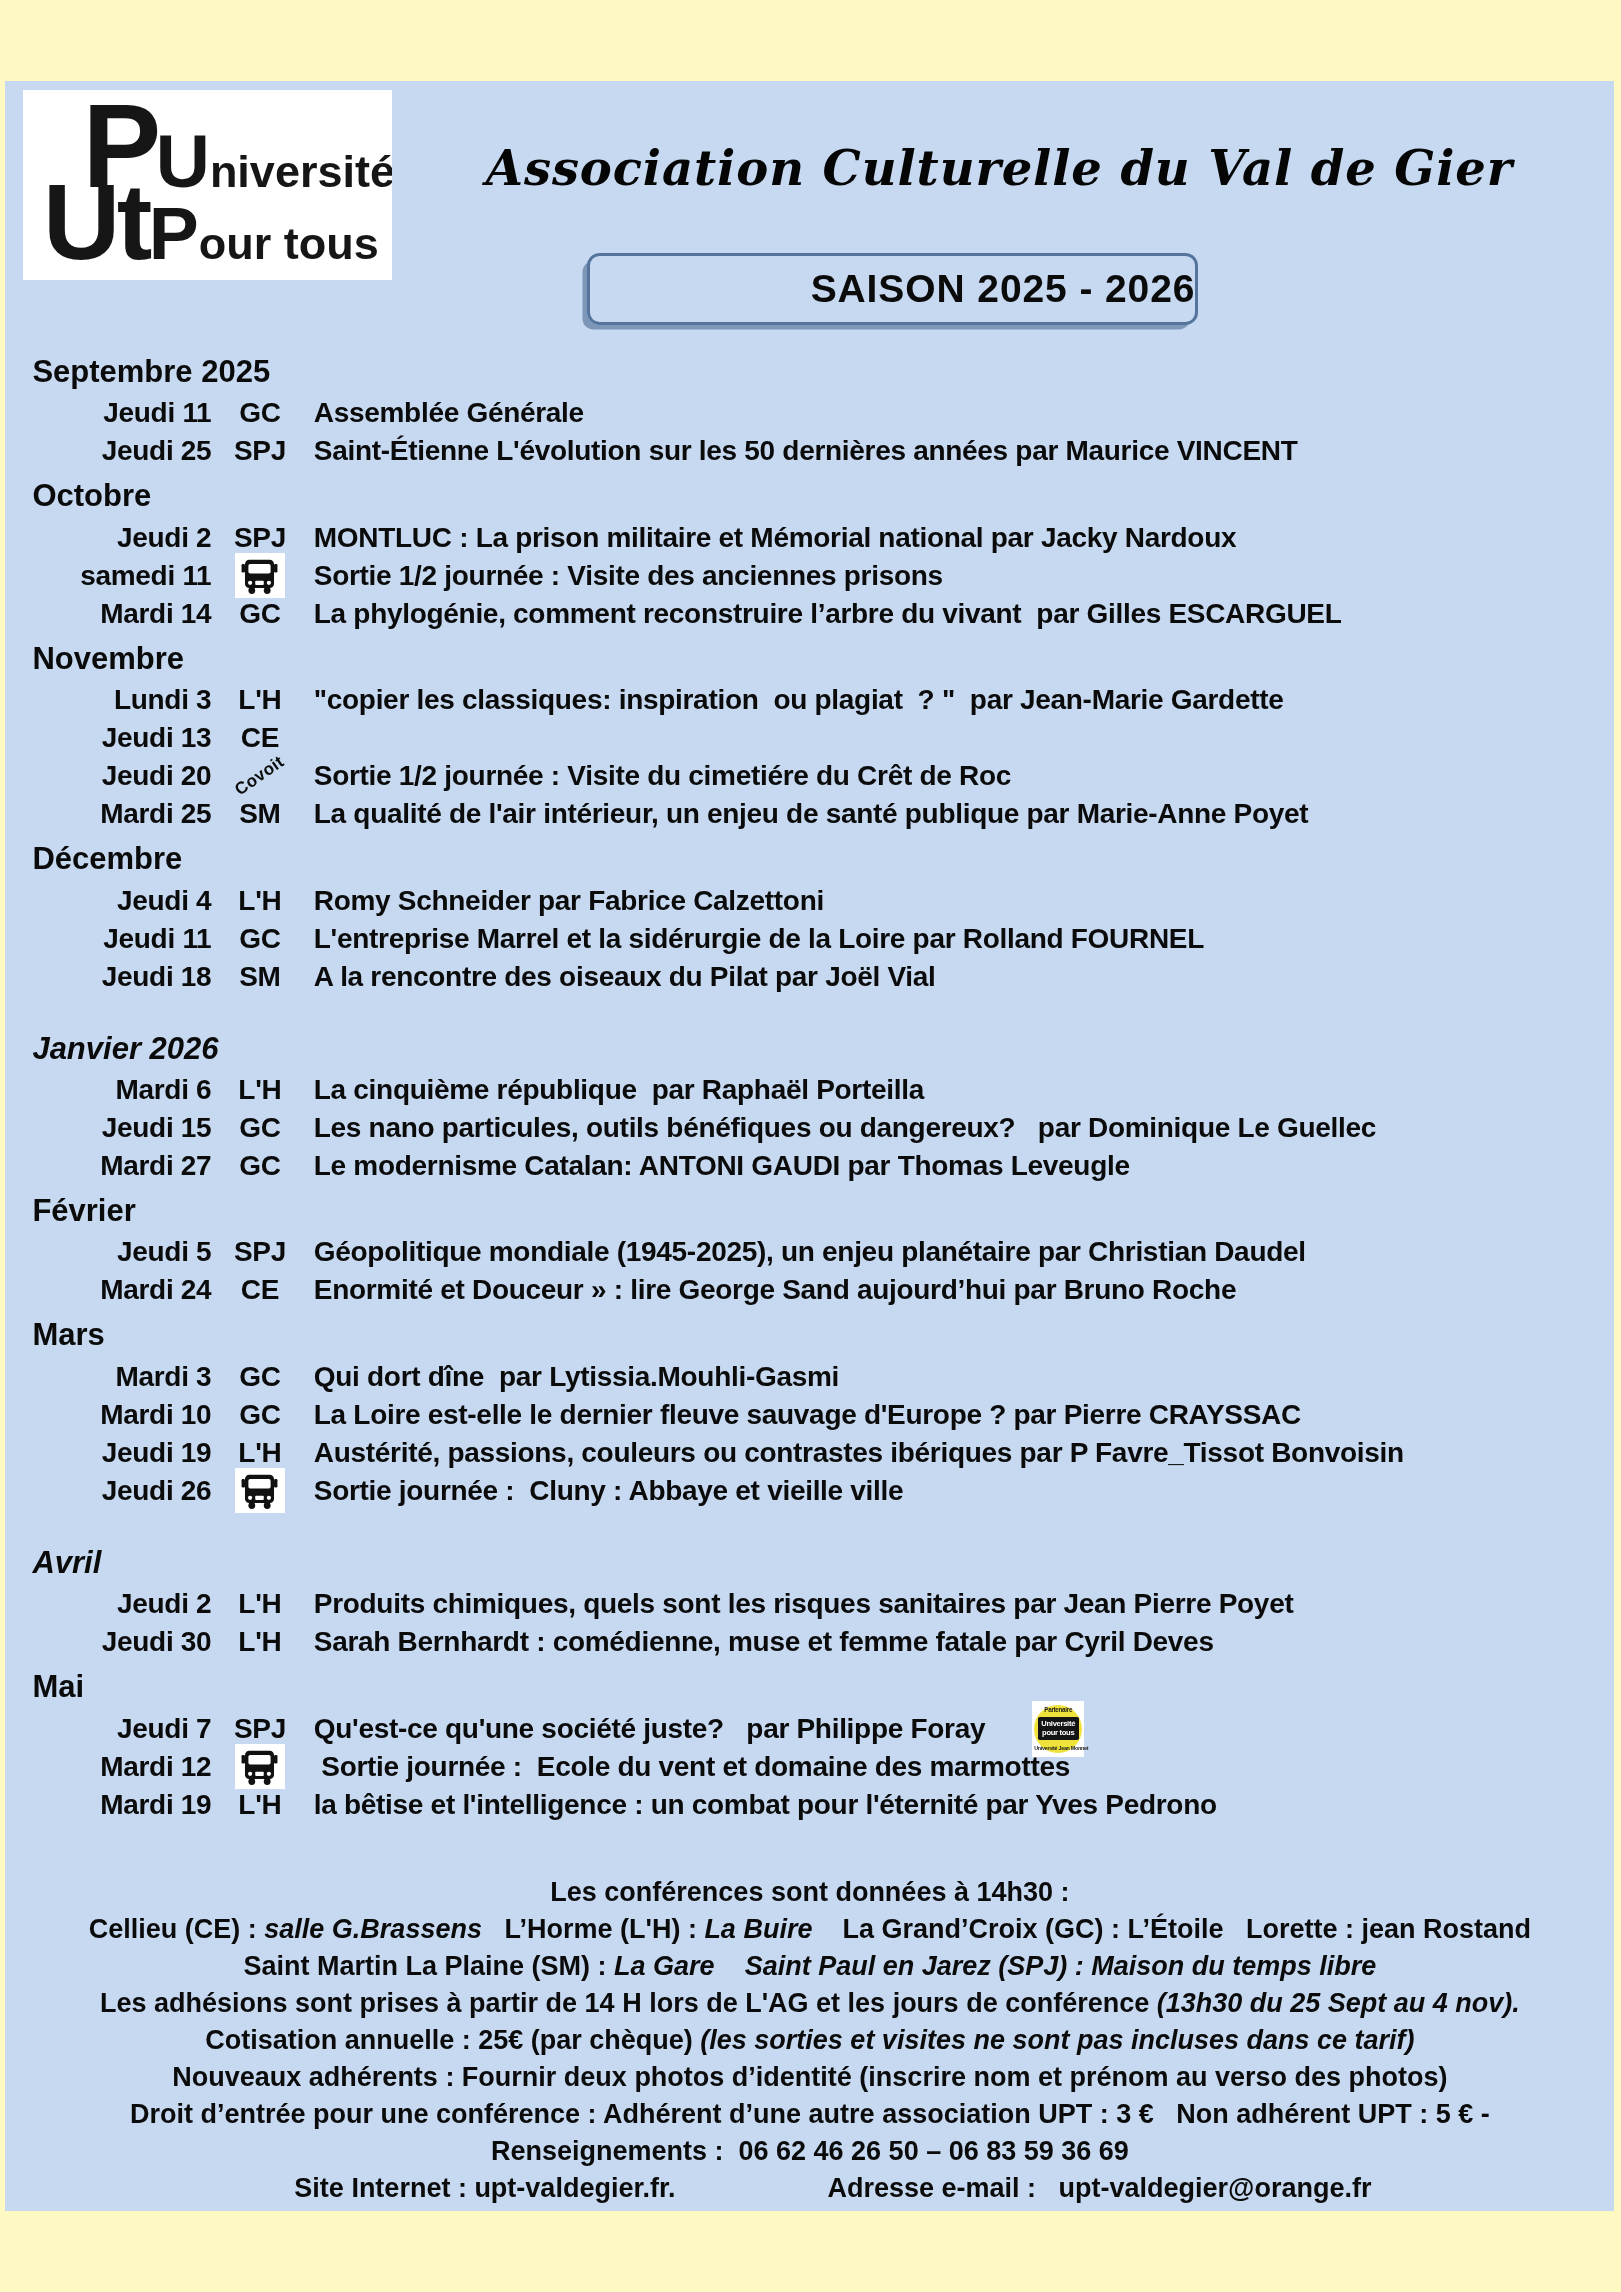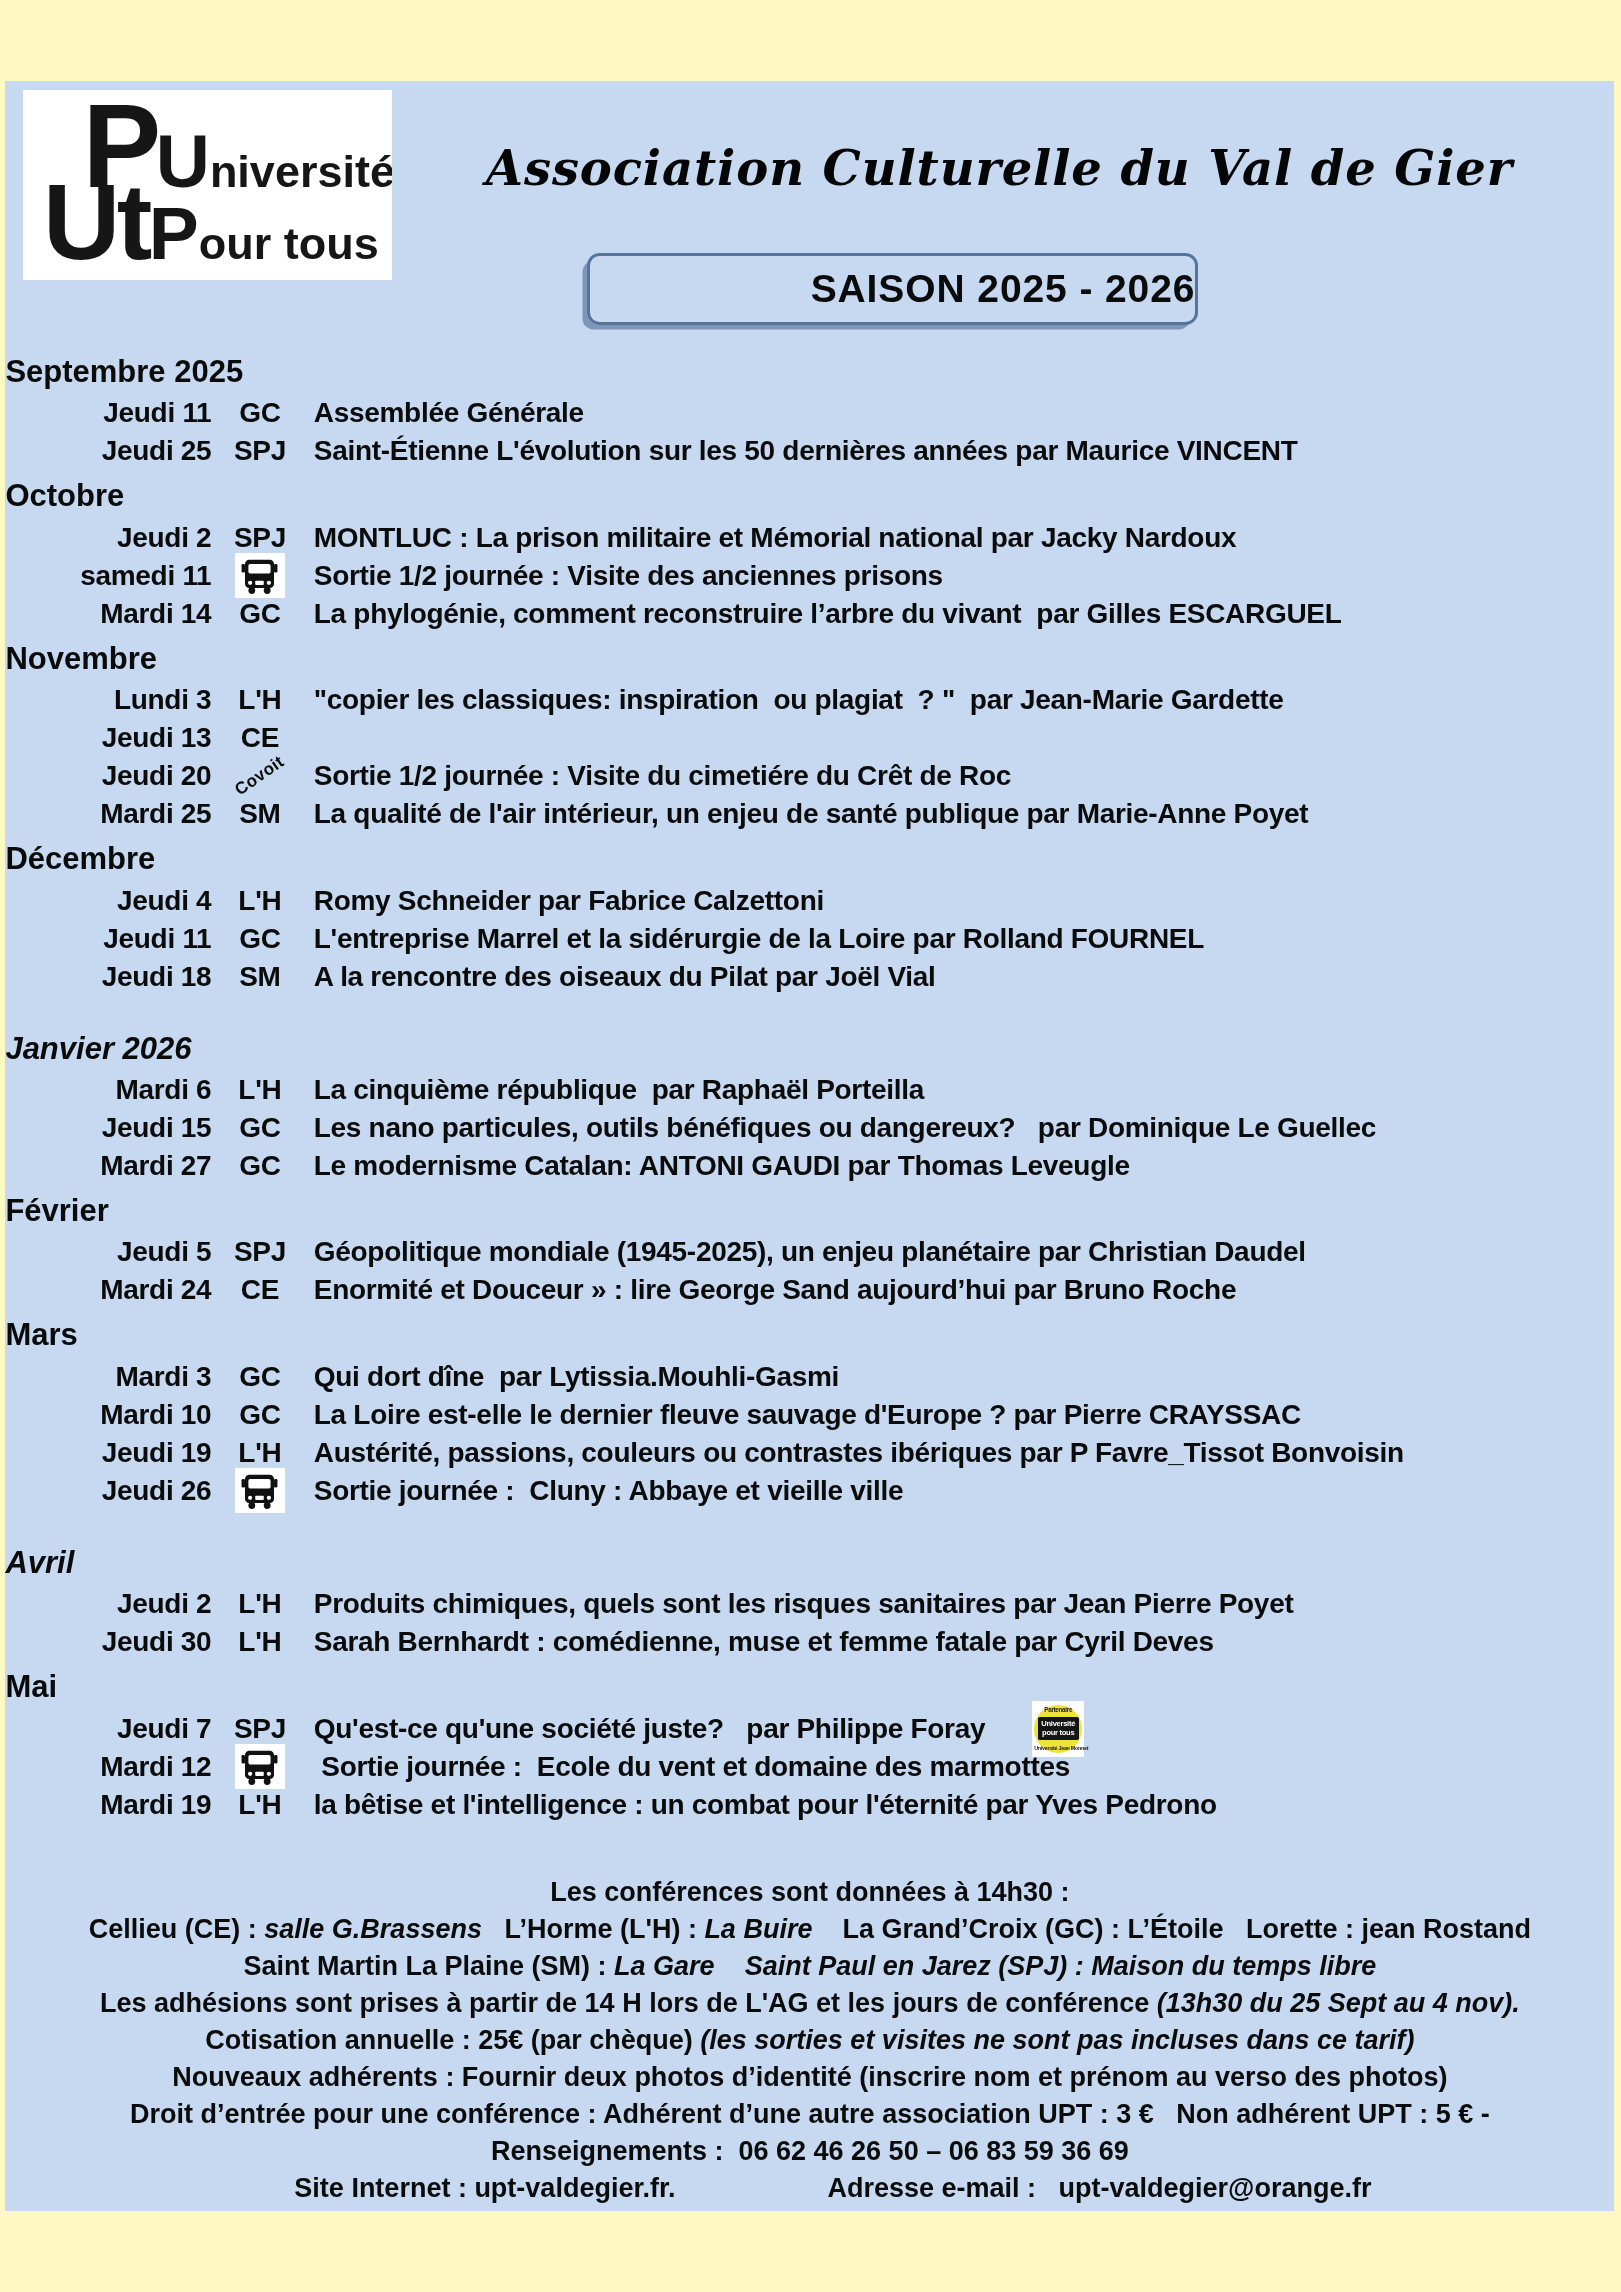--- a/index.html
+++ b/index.html
@@ -22,21 +22,21 @@
   .title{position:absolute;left:385px;top:59px;width:1218px;margin:0;text-align:center;
          font-family:"DejaVu Serif",serif;font-style:italic;font-weight:600;font-size:48px;
          letter-spacing:0.9px;color:#050505;}
   .season{position:absolute;left:582px;top:172px;width:605px;height:66px;
           border:3.6px solid #54749c;border-radius:12.5px;box-shadow:-6.3px 6.3px 0 -1.8px #7e97b8;
           display:flex;align-items:center;justify-content:flex-end;
           font-size:39px;font-weight:bold;letter-spacing:0.9px;}
 
   
   .schedule{position:absolute;left:0;top:265px;width:100%;}
-  .month{font-size:31px;line-height:34px;font-weight:bold;margin:9px 0 5.4px;}
+  .month{font-size:31px;line-height:34px;font-weight:bold;padding-left:27px;margin:9px 0 5.4px;}
   .month.gap{margin-top:36px;font-style:italic;}
   .row{display:flex;align-items:center;height:38px;font-size:28px;font-weight:bold;
        white-space:pre;letter-spacing:-0.3px;}
   .row .date{width:206px;text-align:right;flex:0 0 auto;}
   .row .code{width:97px;text-align:center;flex:0 0 auto;display:flex;align-items:center;justify-content:center;}
   .row .desc{padding-left:5.4px;display:flex;align-items:center;}
   .iconbox{display:inline-flex;align-items:center;justify-content:center;
            width:50px;height:45px;background:#ffffff;}
   .iconbox svg{width:41px;height:38px;display:block;}
   .covoit{display:inline-block;transform:rotate(-35deg);font-size:17px;letter-spacing:0.4px;}

